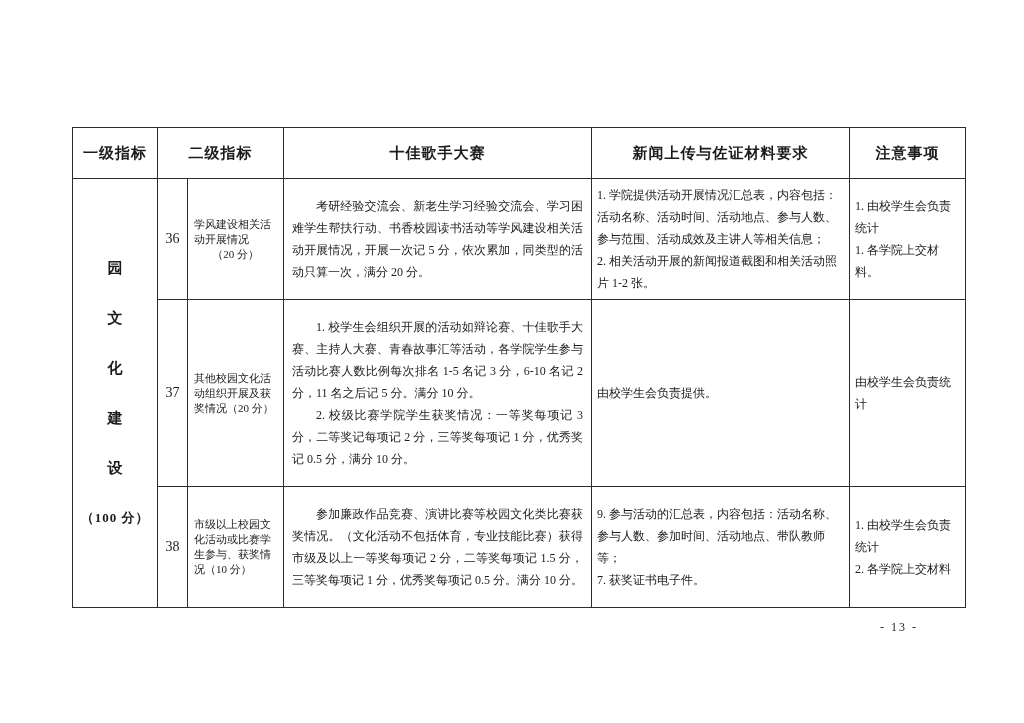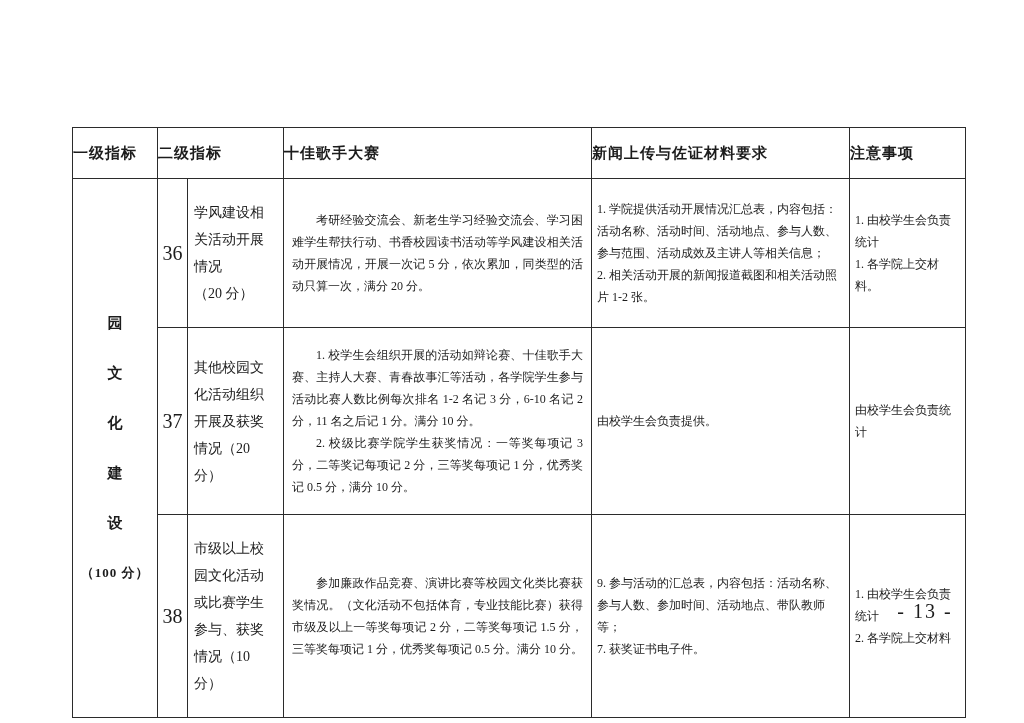--- a/index.html
+++ b/index.html
@@ -23,21 +23,21 @@
   }
   table.eval th, table.eval td {
     border: 1px solid #2b2b2b;
     vertical-align: middle;
     overflow: hidden;
   }
   tr.header-row th {
     height: 51px;
     font-size: 15px;
     font-weight: bold;
-    text-align: left;
+    text-align: center;
     letter-spacing: 1px;
   }
   tr.r36 { height: 105px; }
   tr.r37 { height: 146px; }
   tr.r38 { height: 104px; }
 
   td.category-cell { text-align: center; }
   .category-content {
     display: flex;
     flex-direction: column;
@@ -45,53 +45,53 @@
     justify-content: center;
     gap: 31px;
     font-weight: bold;
     font-size: 15px;
     height: 100%;
   }
   .cat-score { font-size: 13px; letter-spacing: 1px; white-space: nowrap; text-align: right; }
 
   td.num-cell {
     text-align: center;
-    font-size: 20px;
+    font-size: 14px;
     padding: 0 1px;
   }
   td.ind-cell {
-    font-size: 14px;
-    line-height: 27px;
+    font-size: 11px;
+    line-height: 15px;
     padding: 20px 6px;
     text-align: left;
   }
-  .ind-score { text-align: left; }
+  .ind-score { text-align: center; }
 
   td.method-cell {
     font-size: 12px;
     line-height: 22px;
     padding: 16px 8px;
     text-align: justify;
   }
   td.method-cell p { text-indent: 2em; }
 
   td.mat-cell, td.note-cell {
     font-size: 12px;
     line-height: 22px;
     padding: 4px 5px;
     text-align: left;
   }
 
   .page-number {
     position: absolute;
     left: 880px;
-    top: 600px;
+    top: 620px;
     width: 90px;
-    text-align: center;
-    font-size: 20px;
+    text-align: left;
+    font-size: 12px;
     letter-spacing: 2px;
     color: #1c1c1c;
   }
 </style>
 </head>
 <body>
 
 <div class="page">
 
   <table class="eval">
@@ -141,21 +141,21 @@
           <p>1. 各学院上交材料。</p>
         </td>
       </tr>
 
       <tr class="r37">
         <td class="num-cell">37</td>
         <td class="ind-cell">
           <div>其他校园文化活动组织开展及获奖情况（20 分）</div>
         </td>
         <td class="method-cell">
-          <p>1. 校学生会组织开展的活动如辩论赛、十佳歌手大赛、主持人大赛、青春故事汇等活动，各学院学生参与活动比赛人数比例每次排名 1-2 名记 3 分，6-10 名记 2 分，11 名之后记 1 分。满分 10 分。</p>
+          <p>1. 校学生会组织开展的活动如辩论赛、十佳歌手大赛、主持人大赛、青春故事汇等活动，各学院学生参与活动比赛人数比例每次排名 1-5 名记 3 分，6-10 名记 2 分，11 名之后记 5 分。满分 10 分。</p>
           <p>2. 校级比赛学院学生获奖情况：一等奖每项记 3 分，二等奖记每项记 2 分，三等奖每项记 1 分，优秀奖记 0.5 分，满分 10 分。</p>
         </td>
         <td class="mat-cell">
           <p>由校学生会负责提供。</p>
         </td>
         <td class="note-cell">
           <p>由校学生会负责统计</p>
         </td>
       </tr>
 

